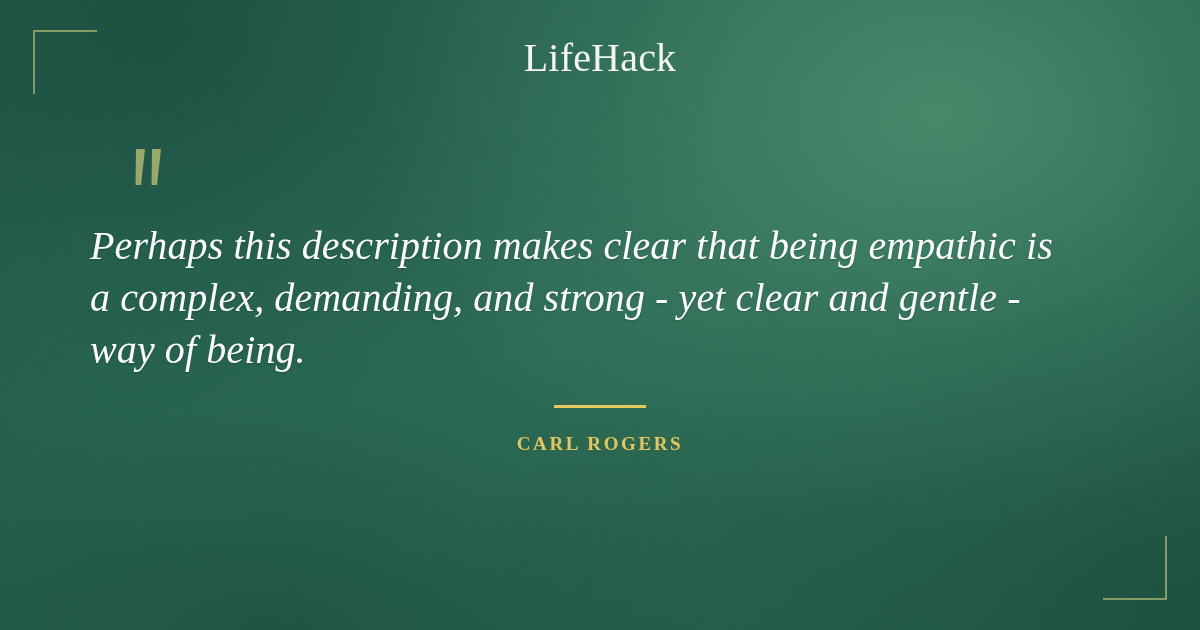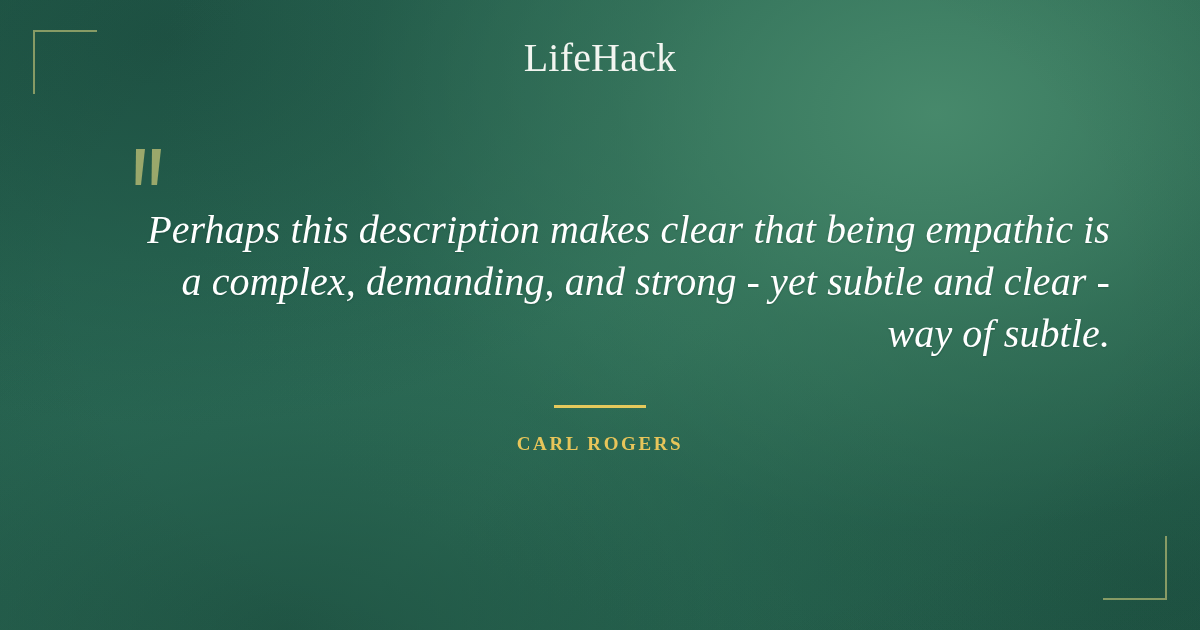--- a/index.html
+++ b/index.html
@@ -97,24 +97,24 @@
     top: 145px;
     left: 128px;
     width: 48px;
     height: 52px;
   }
   .quote-mark svg { display: block; }
 
   
   .quote-block {
     position: absolute;
-    top: 204px;
+    top: 220px;
     left: 90px;
     width: 1020px;
-    text-align: right;
+    text-align: left;
   }
   .quote-text {
     font-family: "Liberation Serif", "DejaVu Serif", serif;
     font-style: italic;
     font-size: 40px;
     line-height: 52px;
     color: #ffffff;
     letter-spacing: 0.1px;
     text-shadow: 0 1px 2px rgba(12,45,34,0.28);
   }
@@ -160,22 +160,22 @@
 
   <div class="quote-mark">
     <svg width="48" height="52" viewBox="0 0 48 52" aria-hidden="true">
       <path d="M8 4 L17 4 L13 40 L7.5 40 Z" fill="#9aa86b"></path>
       <path d="M24 4 L33 4 L29 40 L23.5 40 Z" fill="#9aa86b"></path>
     </svg>
   </div>
 
   <div class="quote-block">
     <div class="quote-text">Perhaps this description makes clear that being empathic is</div>
-    <div class="quote-text">a complex, demanding, and strong - yet subtle and clear -</div>
-    <div class="quote-text">way of subtle.</div>
+    <div class="quote-text">a complex, demanding, and strong - yet clear and gentle -</div>
+    <div class="quote-text">way of being.</div>
   </div>
 
   <div class="attribution">
     <div class="divider"></div>
     <div class="author">CARL ROGERS</div>
   </div>
 
 </div>
 
 </body></html>

